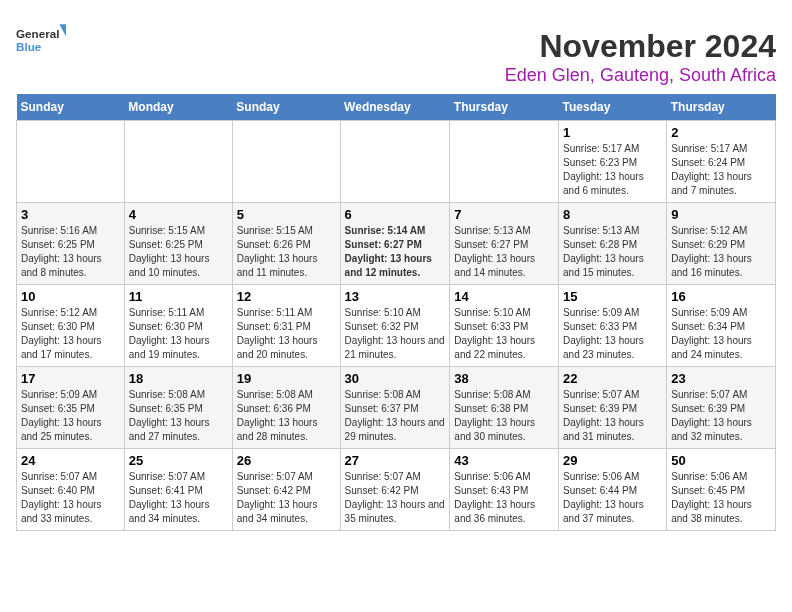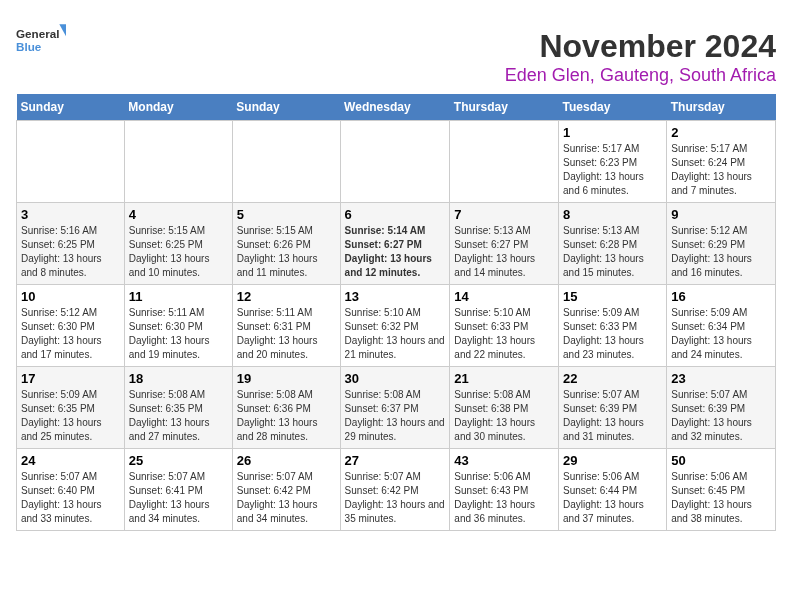--- a/index.html
+++ b/index.html
@@ -231,21 +231,21 @@
 Sunset: 6:36 PM
 Daylight: 13 hours and 28 minutes.</div>
         </td>
         <td>
           <div class="day-number">30</div>
           <div class="day-info" style="white-space: pre-line;">Sunrise: 5:08 AM
 Sunset: 6:37 PM
 Daylight: 13 hours and 29 minutes.</div>
         </td>
         <td>
-          <div class="day-number">21</div>
+          <div class="day-number">38</div>
           <div class="day-info" style="white-space: pre-line;">Sunrise: 5:08 AM
 Sunset: 6:38 PM
 Daylight: 13 hours and 30 minutes.</div>
         </td>
         <td>
           <div class="day-number">22</div>
           <div class="day-info" style="white-space: pre-line;">Sunrise: 5:07 AM
 Sunset: 6:39 PM
 Daylight: 13 hours and 31 minutes.</div>
         </td>

